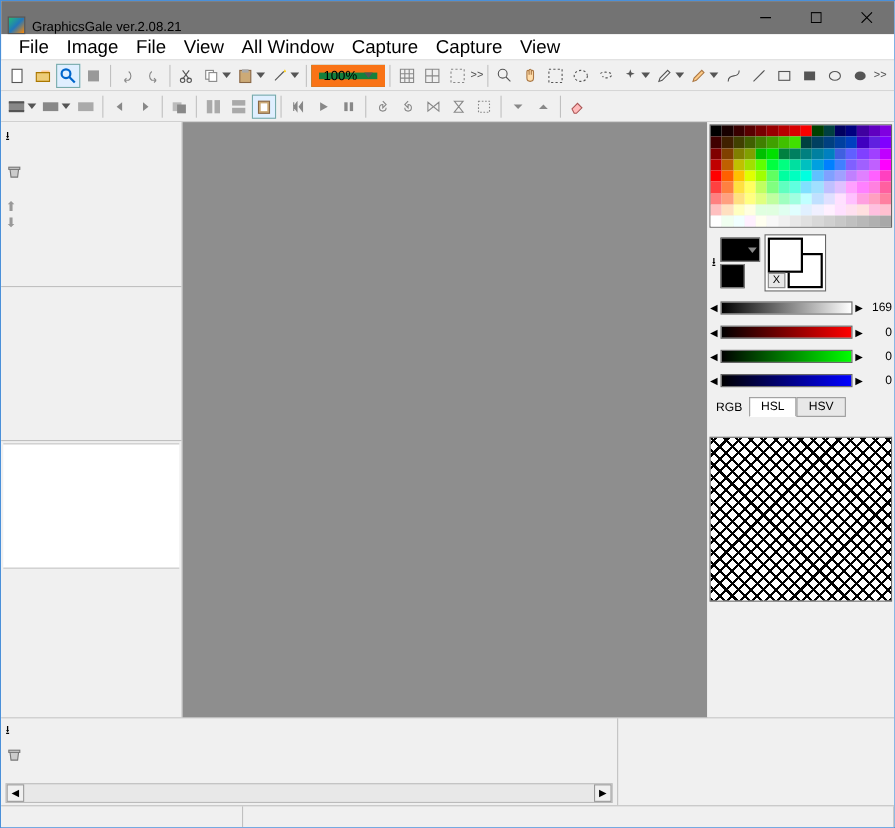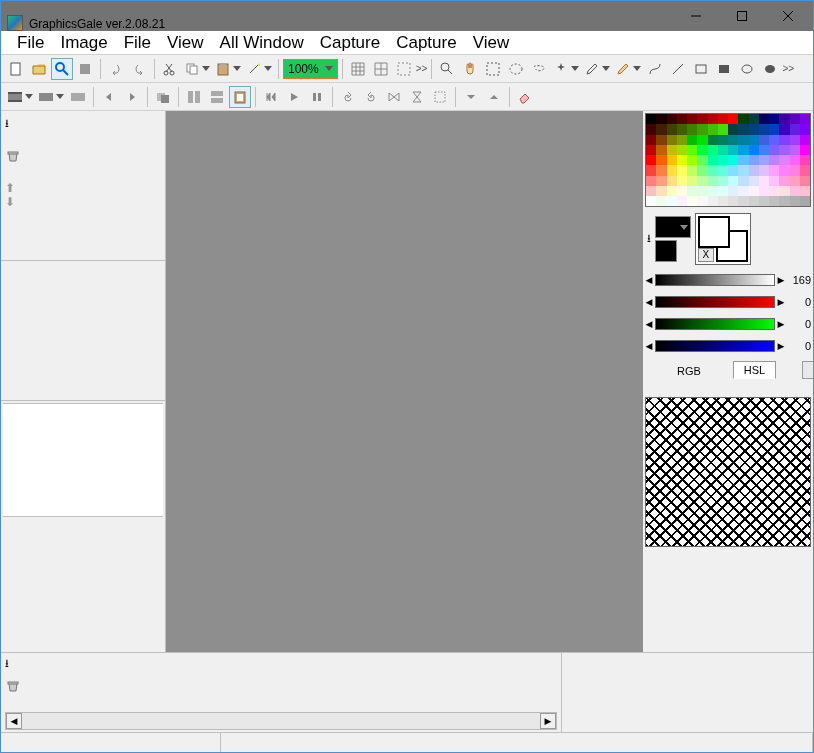--- a/index.html
+++ b/index.html
@@ -8,41 +8,41 @@
 .titlebar .app-icon { width: 16px; height: 16px; margin-right: 6px; background: linear-gradient(135deg,#2b7,#27b,#f80); border:1px solid #555; }
 .titlebar .title { flex: 1; font-size: 12px; color: #000; }
 .winbtn { width: 46px; height: 30px; display: flex; align-items: center; justify-content: center; }
 .winbtn svg { width: 10px; height: 10px; }
 .menubar { height: 24px; display: flex; align-items: center; padding: 0 8px; border-bottom: 1px solid #d0d0d0; }
 .menubar .m { padding: 2px 8px; font-size: 17px; cursor: default; }
 .toolbar { height: 28px; display: flex; align-items: center; padding: 0 4px; background: #f0f0f0; border-bottom: 1px solid #d0d0d0; gap: 1px; }
 .toolbar .sep { width: 1px; height: 20px; background: #c0c0c0; margin: 0 3px; }
 .tbtn { width: 22px; height: 22px; display: flex; align-items: center; justify-content: center; border: 1px solid transparent; }
 .tbtn.wide { width: 30px; }
-.zoom { display: flex; align-items: center; border: 1px solid #f97316; background: #22c55e; height: 20px; padding: 0 4px; gap: 4px; font-size: 12px; }
+.zoom { display: flex; align-items: center; border: 7px solid #f97316; background: #15803d; height: 20px; padding: 0 4px; gap: 4px; font-size: 12px; }
 .content { display: flex; height: calc(100% - 30px - 24px - 56px - 80px - 20px); }
 .leftpanel { width: 165px; background: #f0f0f0; border-right: 1px solid #c0c0c0; display: flex; flex-direction: column; }
 .lp-top { height: 150px; border-bottom: 1px solid #c0c0c0; padding: 4px; }
 .lp-btm { flex: 1; padding: 4px; }
 .preview { border-top: 1px solid #c0c0c0; border-bottom: 1px solid #c0c0c0; height: 114px; background: #fff; margin: 2px; }
 .canvas { flex: 1; background: #8e8e8e; }
 .rightpanel { width: 170px; background: #f0f0f0; padding: 2px; display: flex; flex-direction: column; gap: 4px; }
 .palette { display: grid; grid-template-columns: repeat(16, 1fr); border: 1px solid #666; }
 .palette div { aspect-ratio: 1; }
 .colorctrl { display: flex; align-items: center; gap: 4px; padding: 2px; }
 .swatch-box { width: 56px; height: 52px; border: 1px solid #666; background: #fff; position: relative; }
 .swatch-box .fg { position: absolute; top: 2px; left: 2px; width: 32px; height: 32px; background: #fff; border: 2px solid #000; }
 .swatch-box .bg { position: absolute; bottom: 2px; right: 2px; width: 32px; height: 32px; background: #fff; border: 2px solid #000; }
 .swatch-box .xbtn { position: absolute; bottom: 2px; left: 2px; width: 16px; height: 14px; border: 1px solid #888; background: #e8e8e8; font-size: 10px; text-align: center; line-height: 12px; }
 .slider-row { display: flex; align-items: center; gap: 2px; height: 18px; }
 .slider-row .arrow { width: 8px; text-align: center; font-size: 9px; cursor: pointer; }
 .slider-row .grad { flex: 1; height: 12px; border: 1px solid #666; }
 .slider-row .val { width: 24px; text-align: right; font-size: 11px; }
 .colortabs { display: flex; gap: 0; margin-top: 2px; align-items: flex-end; }
-.colortabs .t { padding: 2px 10px; font-size: 11px; border: 1px solid #999; background: #e8e8e8; margin-left: 26px; }
+.colortabs .t { padding: 2px 10px; font-size: 11px; border: 1px solid #999; background: #e8e8e8; }
 .colortabs .t.active { background: #fff; border-bottom-color: #fff; }
 .hatch { width: 100%; height: 150px; border: 1px solid #666; background: 
   repeating-linear-gradient(45deg, #000 0 2px, transparent 2px 8px),
   repeating-linear-gradient(-45deg, #000 0 2px, transparent 2px 8px),
   #fff;
 }
 .bottompanel { height: 80px; background: #f0f0f0; border-top: 1px solid #c0c0c0; display: flex; }
 .bp-left { width: 560px; padding: 2px 4px; display: flex; flex-direction: column; }
 .bp-scroll { height: 18px; background: #e8e8e8; border: 1px solid #bbb; display: flex; align-items: center; margin-top: auto; }
 .bp-scroll .sbtn { width: 16px; height: 16px; border: 1px solid #999; background: #f0f0f0; display: flex; align-items: center; justify-content: center; font-size: 9px; }

